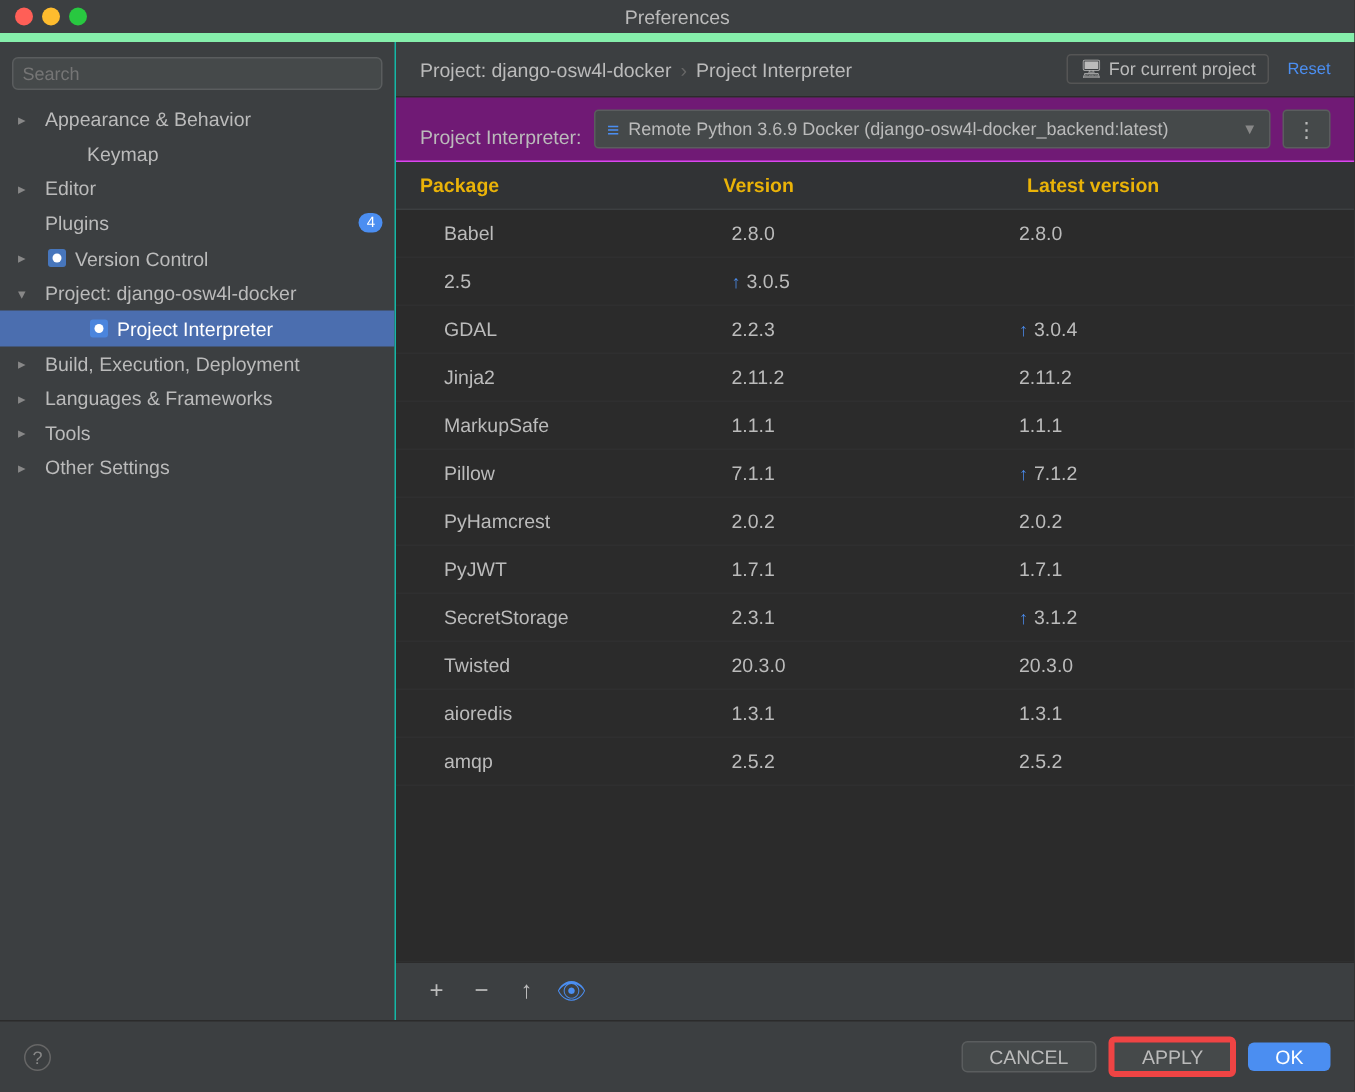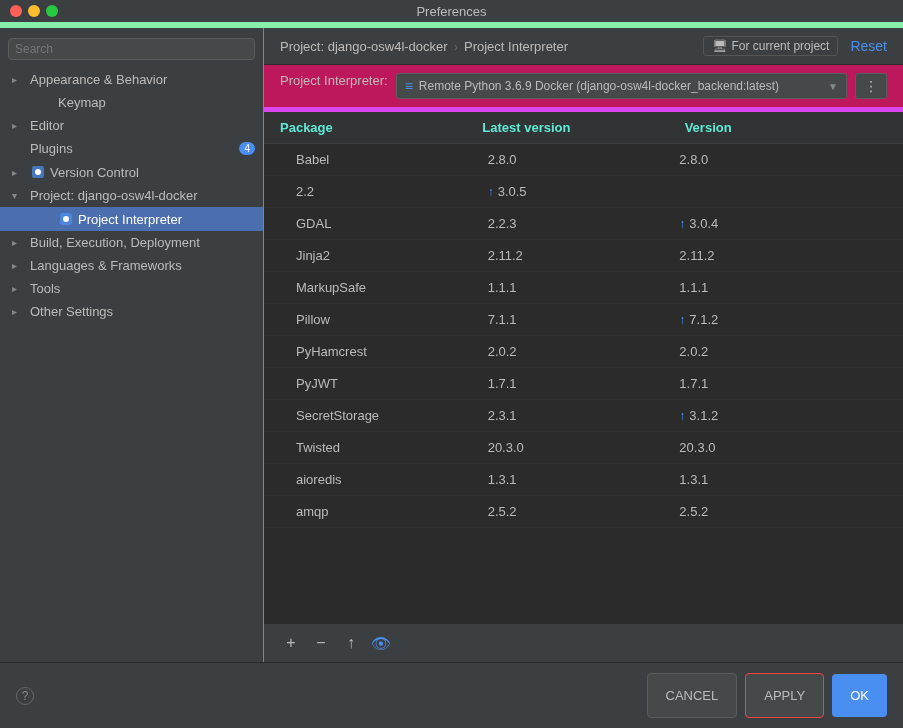--- a/index.html
+++ b/index.html
@@ -158,33 +158,33 @@
       gap: 4px;
       color: #bbb;
       font-size: 12px;
       border: 1px solid #555;
       border-radius: 3px;
       padding: 2px 8px;
       cursor: pointer;
     }
     .reset-btn {
       color: #4b8ef1;
-      font-size: 14px;
+      font-size: 11px;
       cursor: pointer;
       background: none;
       border: none;
     }
 
     
     .interpreter-bar {
-      background: #be185d;
-      border-bottom: 5px solid #d946ef;
+      background: #701a75;
+      border-bottom: 1px solid #d946ef;
       padding: 8px 16px;
       display: flex;
-      align-items: flex-start;
+      align-items: flex-end;
       gap: 8px;
     }
     .interpreter-label {
       color: #bbb;
       font-size: 13px;
       white-space: nowrap;
     }
     .interpreter-selector {
       flex: 1;
       background: #45494a;
@@ -225,21 +225,21 @@
       flex-direction: column;
     }
     .table-header {
       display: grid;
       grid-template-columns: 1fr 1fr 1fr;
       padding: 8px 16px;
       border-bottom: 1px solid #3c3f41;
       background: #313335;
     }
     .table-header-cell {
-      color: #5eead4;
+      color: #eab308;
       font-size: 13px;
       font-weight: 600;
     }
     .table-body {
       flex: 1;
       overflow-y: auto;
     }
     .table-row {
       display: grid;
       grid-template-columns: 1fr 1fr 1fr;
@@ -303,36 +303,36 @@
     .footer-left {
       display: flex;
       align-items: center;
     }
     .footer-right {
       display: flex;
       gap: 8px;
       align-items: center;
     }
     .footer-btn {
-      padding: 14px 18px;
+      padding: 2px 18px;
       border-radius: 4px;
       font-size: 13px;
       cursor: pointer;
       border: none;
       font-weight: 500;
     }
     .footer-btn.cancel {
       background: #45494a;
       color: #bbb;
       border: 1px solid #5a5d5e;
     }
     .footer-btn.apply {
       background: #45494a;
       color: #bbb;
-      border: 1px solid #ef4444;
+      border: 4px solid #ef4444;
     }
     .footer-btn.ok {
       background: #4b8ef1;
       color: #fff;
       text-align: right;
     }
     .help-icon {
       width: 18px;
       height: 18px;
       border-radius: 50%;
@@ -467,31 +467,31 @@
         <span class="interp-icon">≡</span>
         <span>Remote Python 3.6.9 Docker (django-osw4l-docker_backend:latest)</span>
         <span class="interp-chevron">▼</span>
       </div>
       <button class="interp-settings-btn">⋮</button>
     </div>
 
     <div class="package-table-container">
       <div class="table-header">
         <span class="table-header-cell">Package</span>
+        <span class="table-header-cell">Version</span>
         <span class="table-header-cell">Latest version</span>
-        <span class="table-header-cell">Version</span>
       </div>
       <div class="table-body" id="package-table-body">
       <div class="table-row">
       <span class="table-cell">Babel</span>
       <span class="table-cell">2.8.0</span>
       <span class="table-cell update">2.8.0</span>
     </div>
           <div class="table-row">
-      <span class="table-cell">2.2</span>
+      <span class="table-cell">2.5</span>
       <span class="table-cell update"><span class="update-arrow">↑</span> 3.0.5</span>
     </div>
           <div class="table-row">
       <span class="table-cell">GDAL</span>
       <span class="table-cell">2.2.3</span>
       <span class="table-cell update"><span class="update-arrow">↑</span> 3.0.4</span>
     </div>
           <div class="table-row">
       <span class="table-cell">Jinja2</span>
       <span class="table-cell">2.11.2</span>

